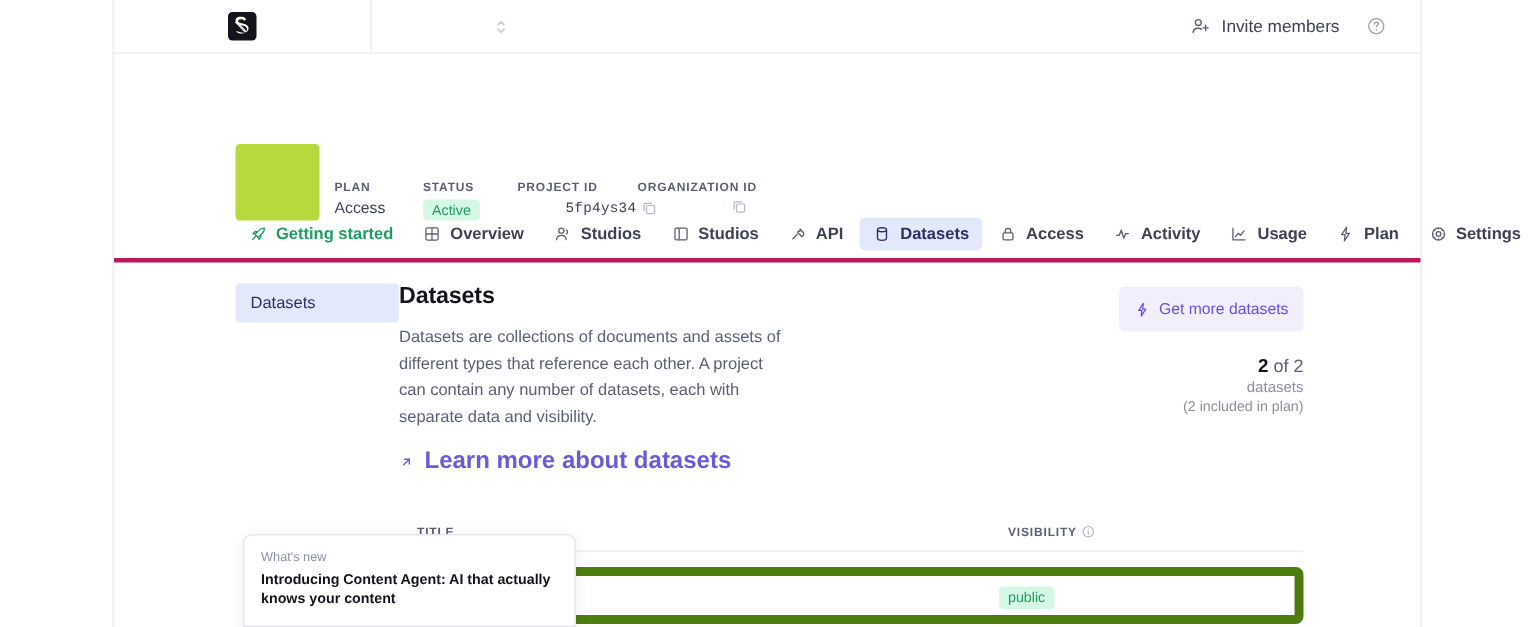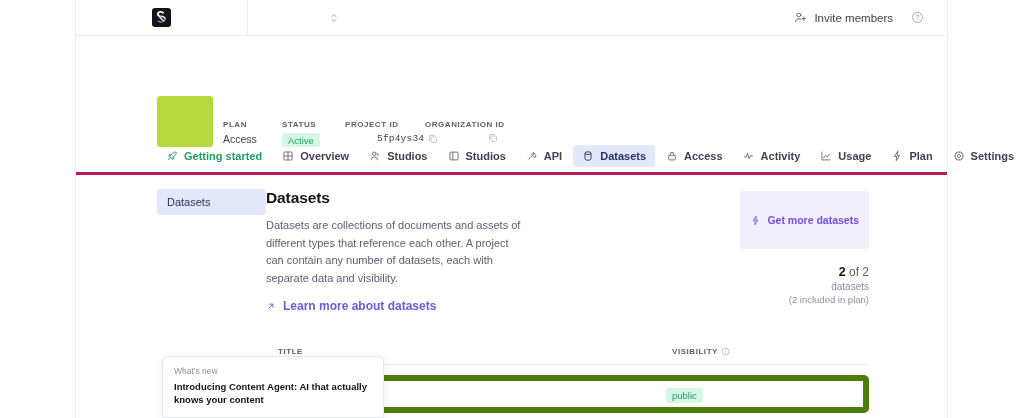--- a/index.html
+++ b/index.html
@@ -96,29 +96,29 @@
     padding: 7px 10px; border-radius: 3px; cursor: pointer;
   }
   .main { flex: 1; padding-right: 78px; }
 
   .main-head { display: flex; align-items: flex-start; }
   .main-left { flex: 1; max-width: 300px; }
   h1.title { font-size: 15.5px; font-weight: 700; letter-spacing: -.1px; color: #13141b; }
   p.desc { margin-top: 10px; font-size: 11px; line-height: 17.5px; color: #5b5f73; max-width: 262px; }
   .learn {
     margin-top: 12px; display: inline-flex; align-items: center; gap: 7px;
-    font-size: 12px; font-weight: 600; color: #6b5bd6; cursor: pointer;
+    font-size: 16px; font-weight: 600; color: #6b5bd6; cursor: pointer;
   }
   .learn svg { display: block; }
 
   .main-right { margin-left: auto; text-align: right; padding-top: 2px; }
   .btn-more {
     display: inline-flex; align-items: center; gap: 6px;
     background: #f2effd; color: #6b4fe0; border: 0; border-radius: 4px;
-    font-size: 10.5px; font-weight: 700; padding: 23px 10px;
+    font-size: 10.5px; font-weight: 400; padding: 9px 10px;
     font-family: inherit; cursor: pointer;
   }
   .btn-more svg { display: block; }
   .count-main { margin-top: 16px; font-size: 12px; color: #5b5f73; }
   .count-main b { color: #13141b; font-size: 12.5px; }
   .count-sub { margin-top: 2px; font-size: 10px; color: #8b8fa3; }
   .count-note { margin-top: 2px; font-size: 9.5px; color: #8b8fa3; }
 
   
   .table { margin-top: 32px; }

